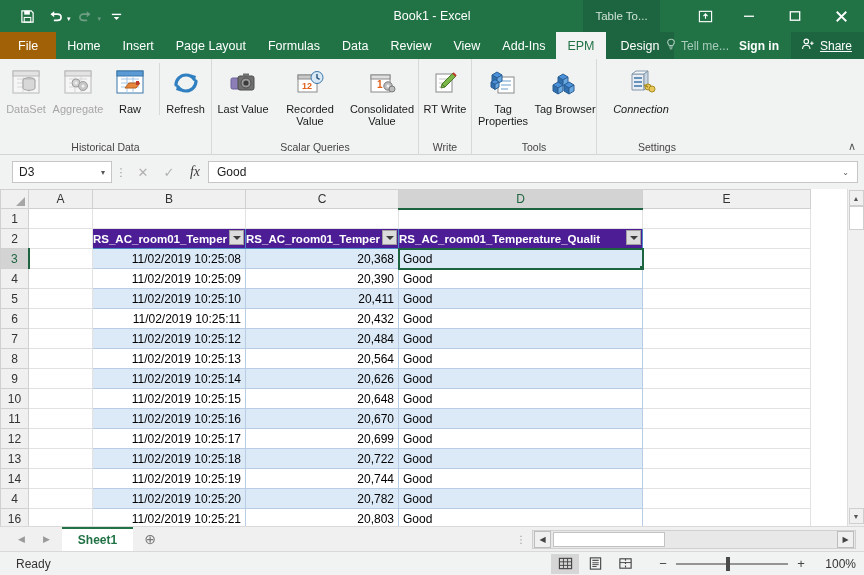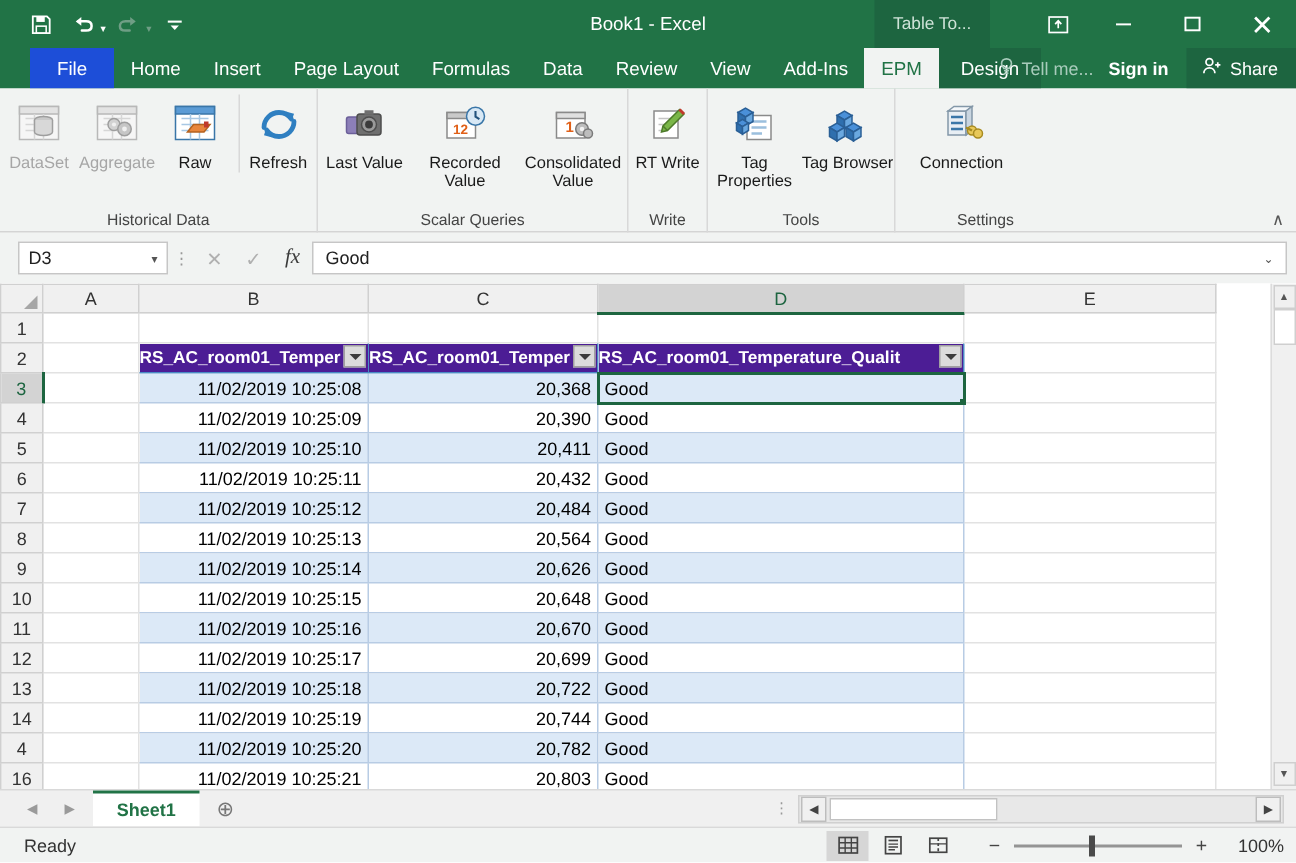--- a/index.html
+++ b/index.html
@@ -44,30 +44,30 @@
 
   
   .tabbar {
     height: 27px; background: #217346; display: flex; align-items: stretch;
     flex: 0 0 27px; position: relative;
   }
   .tab {
     padding: 0 11px; display: flex; align-items: center; justify-content: center;
     color: #ffffff; font-size: 12.5px; white-space: nowrap;
   }
-  .tab.file { background: #1d4ed8; padding: 0 18px; margin-left: 20px; }
+  .tab.file { background: #a16207; padding: 0 18px; }
   .tab.active { background: #f1f3f2; color: #217346; }
   .tab.ctx { background: #1d6540; color: #ffffff; padding: 0 15px; }
   .tab-right { position: absolute; right: 0; top: 0; height: 27px; display: flex; align-items: center; }
   .tellme { color: #a8cbbb; font-size: 12px; display: flex; align-items: center; gap: 4px; padding-right: 10px; }
   .bulb { font-size: 12px; }
   .signin { color: #ffffff; font-size: 12px; padding-right: 12px; font-weight: bold; }
   .share {
     color: #ffffff; font-size: 12px; padding: 0 12px 0 10px; height: 27px;
-    display: flex; align-items: center; gap: 5px; background: #1d6540;
+    display: flex; align-items: center; gap: 5px; background: #1d6540; text-decoration: underline;
   }
 
   
   .ribbon {
     flex: 0 0 96px; height: 96px; background: #f1f3f2;
     border-bottom: 1px solid #d4d4d4; display: flex; position: relative;
   }
   .rgroup { display: flex; flex-direction: column; height: 96px; position: relative; }
   .rgroup-items { flex: 1; display: flex; align-items: flex-start; padding-top: 4px; }
   .rgroup-label {
@@ -471,21 +471,21 @@
               </svg>
           </span>
           <span class="lbl">Tag Browser</span>
         </div>
       </div>
       <div class="rgroup-label">Tools</div>
     </div>
 
     <div class="rgroup" style="flex:1;">
       <div class="rgroup-items">
-        <div class="ritem xwide" style="margin-left:8px;">
+        <div class="ritem xwide" style="margin-left:8px;font-style:italic;">
           <span class="ico">
             <svg width="32" height="30" viewBox="0 0 32 30">
                 <path d="M7 6h12v16H7z" fill="#e8eef4" stroke="#8397a8"></path>
                 <path d="M7 6l4-3h12l-4 3z" fill="#f4f7fa" stroke="#8397a8"></path>
                 <path d="M19 6l4-3v16l-4 3z" fill="#c9d5e0" stroke="#8397a8"></path>
                 <path d="M9 10h8M9 14h8M9 18h8" stroke="#3a76a8" stroke-width="1.6"></path>
                 <circle cx="23" cy="19" r="3" fill="#e8c85a" stroke="#a88b20"></circle>
                 <circle cx="27" cy="21" r="3" fill="#e8c85a" stroke="#a88b20"></circle>
                 <path d="M19 17l4 2" stroke="#a88b20" stroke-width="1.6"></path>
               </svg>

